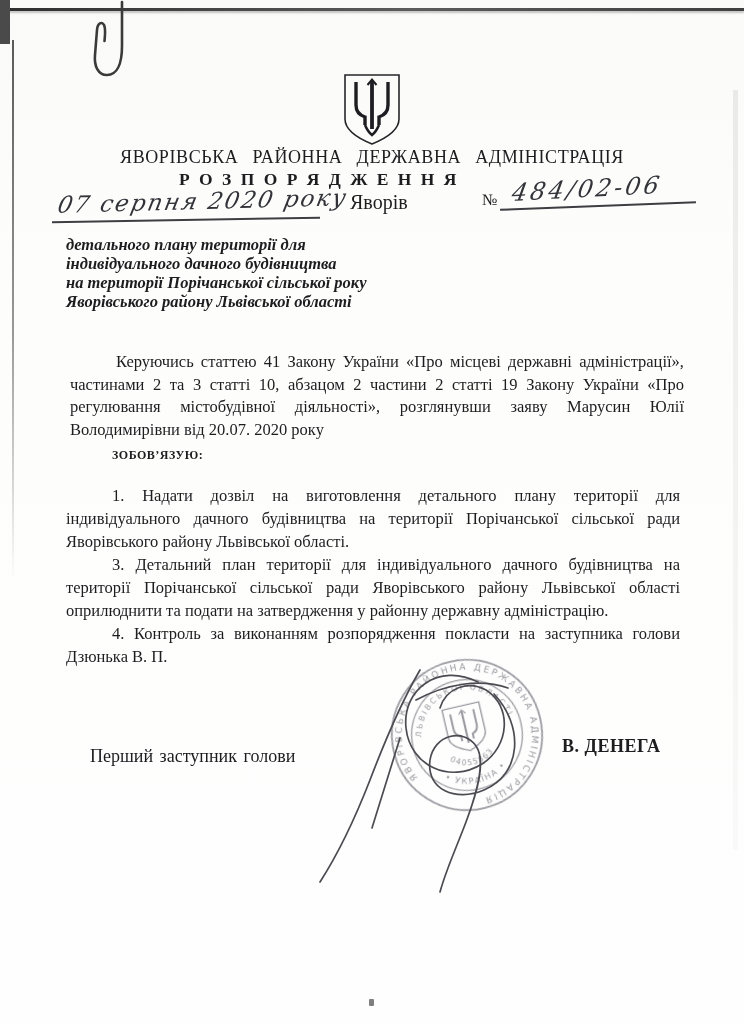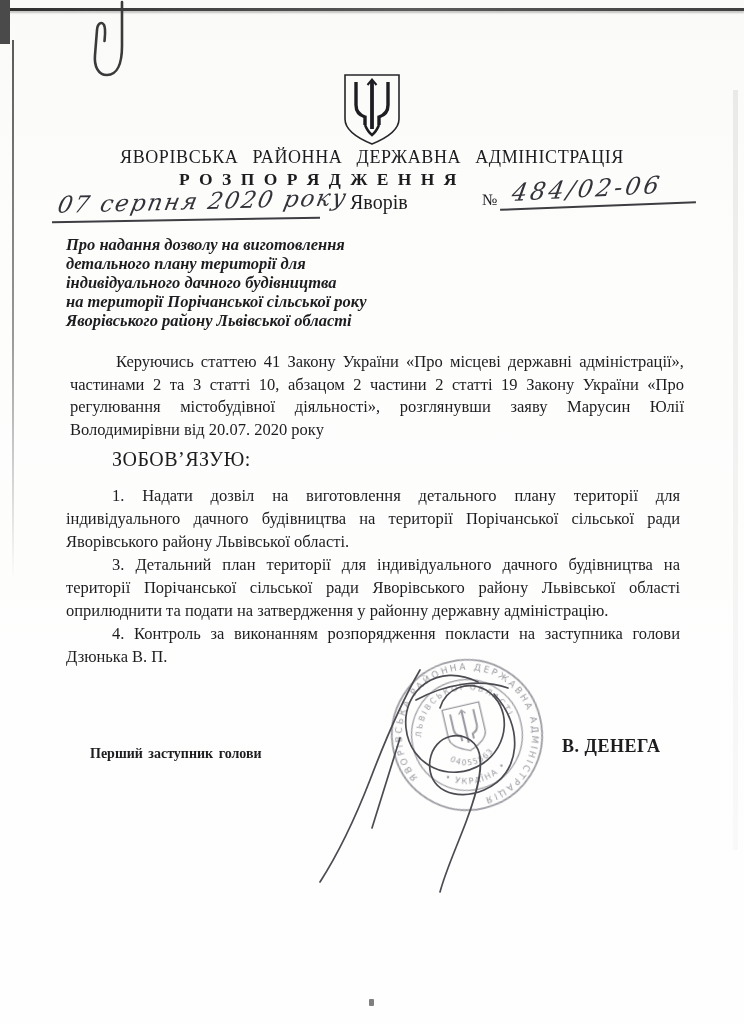--- a/index.html
+++ b/index.html
@@ -33,30 +33,30 @@
   .no-sign{position:absolute;left:482px;top:191px;font-size:16px;}
   .hw-number{position:absolute;left:512px;top:175px;font-size:24px;letter-spacing:3px;
     transform:rotate(-3deg) skewX(-13deg);}
   .number-underline{position:absolute;left:500px;top:205px;width:196px;height:2px;background:#3d3d42;transform:rotate(-2.2deg);}
   
   .title-block{position:absolute;left:66px;top:235px;}
   .title-line{font-weight:bold;font-style:italic;font-size:16.5px;line-height:19px;}
   
   .preamble{position:absolute;left:66px;top:347px;width:614px;margin:4px;
     font-size:16.5px;line-height:22.5px;text-align:justify;text-indent:46px;}
-  .order-heading{position:absolute;left:112px;top:448px;font-weight:normal;font-size:20px;letter-spacing:.5px;}
+  .order-heading{position:absolute;left:112px;top:448px;font-weight:bold;font-size:12px;letter-spacing:.5px;}
   .items{position:absolute;left:66px;top:484px;width:614px;}
   .items p{margin:0;font-size:16.5px;line-height:23px;text-align:justify;text-indent:46px;}
   
   .stamp{position:absolute;left:388px;top:656px;width:158px;height:158px;
     transform:rotate(-13deg);opacity:.82;filter:blur(.3px);z-index:3;}
   .stamp text{font-family:"DejaVu Sans","Liberation Sans",sans-serif;fill:#86868e;}
   .signature{position:absolute;left:298px;top:642px;z-index:4;}
   
-  .signoff-position{position:absolute;left:90px;top:746px;font-weight:bold;font-size:14px;word-spacing:2px;z-index:2;}
+  .signoff-position{position:absolute;left:90px;top:746px;font-weight:normal;font-size:18px;word-spacing:2px;z-index:2;}
   .signoff-name{position:absolute;left:562px;top:736px;font-weight:bold;font-size:18px;letter-spacing:.5px;z-index:5;}
 </style>
 </head>
 <body>
 
 <div class="page">
 
   <div class="edge-top"></div>
   <div class="edge-corner"></div>
   <div class="edge-left"></div>
@@ -82,21 +82,20 @@
   <div class="doc-type">Р О З П О Р Я Д Ж Е Н Н Я</div>
 
   <div class="hw hw-date">07 серпня 2020 року</div>
   <div class="date-underline"></div>
   <div class="city">Яворів</div>
   <div class="no-sign">№</div>
   <div class="hw hw-number">484/02-06</div>
   <div class="number-underline"></div>
 
   <div class="title-block">
-    <div class="title-line">Про надання дозволу  на виготовлення</div>
     <div class="title-line">детального плану території для</div>
     <div class="title-line">індивідуального дачного будівництва</div>
     <div class="title-line">на території Порічанської сільської року</div>
     <div class="title-line">Яворівського району  Львівської області</div>
   </div>
 
   <p class="preamble">Керуючись статтею 41 Закону України «Про місцеві державні адміністрації», частинами 2 та 3 статті 10, абзацом 2 частини 2 статті 19 Закону України «Про регулювання містобудівної діяльності», розглянувши заяву Марусин Юлії Володимирівни від 20.07. 2020 року</p>
 
   <div class="order-heading">ЗОБОВ’ЯЗУЮ:</div>
 

